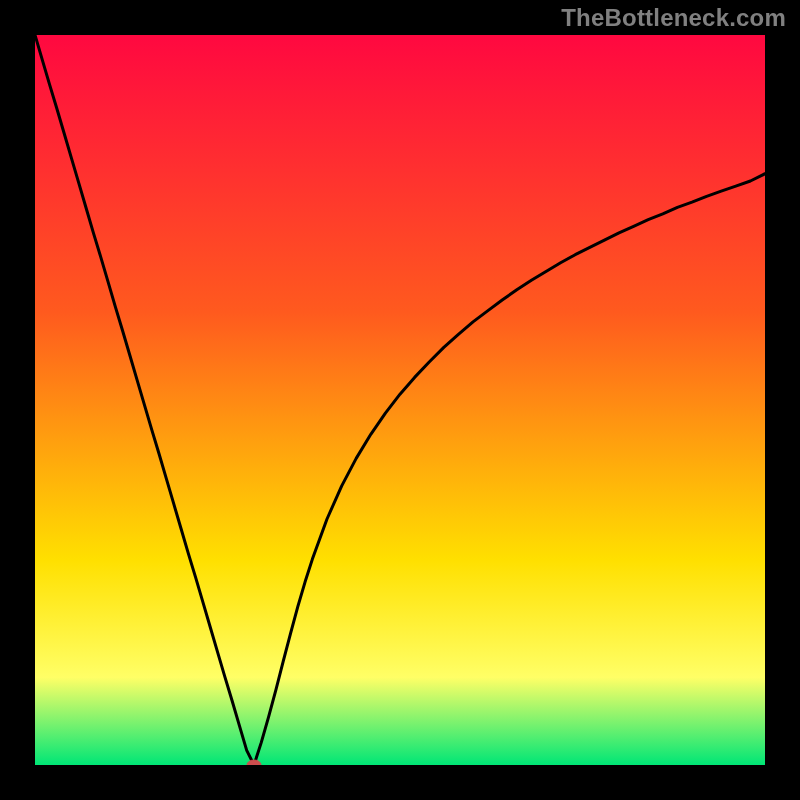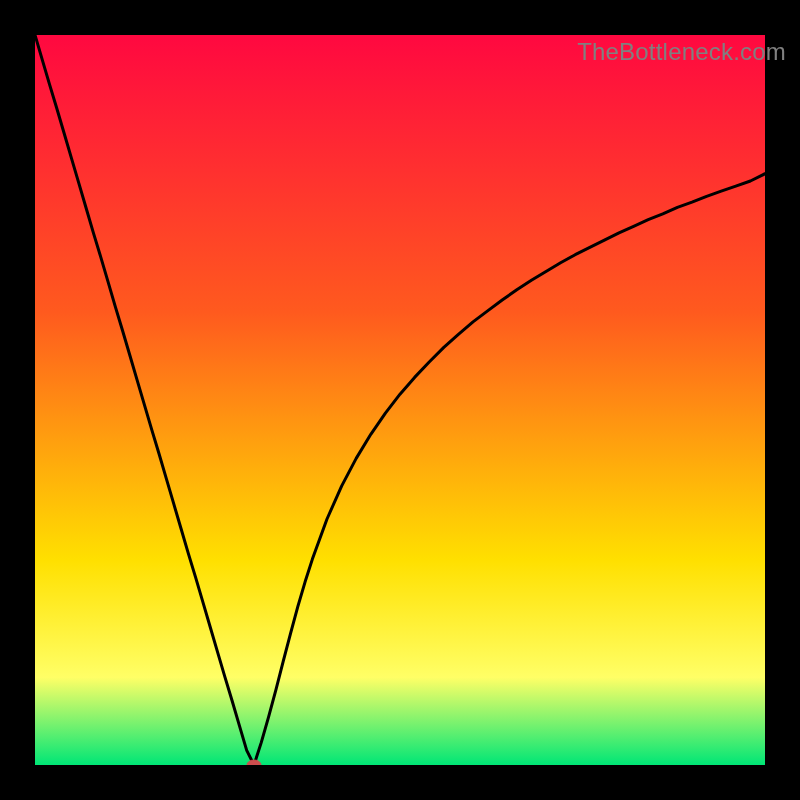--- a/index.html
+++ b/index.html
@@ -16,24 +16,23 @@
     width: 800px;
     height: 800px;
     background: #000;
   }
   .watermark {
     position: absolute;
     top: 4px;
     right: 14px;
     color: #808080;
     font-size: 24px;
-    font-weight: 400;
+    font-weight: 700;
     letter-spacing: 0.2px;
     z-index: 3;
-    margin-top: 34px;
   }
   .plot-frame {
     position: absolute;
     left: 35px;
     top: 35px;
     width: 730px;
     height: 730px;
     background: #000;
   }
   svg.plot {

